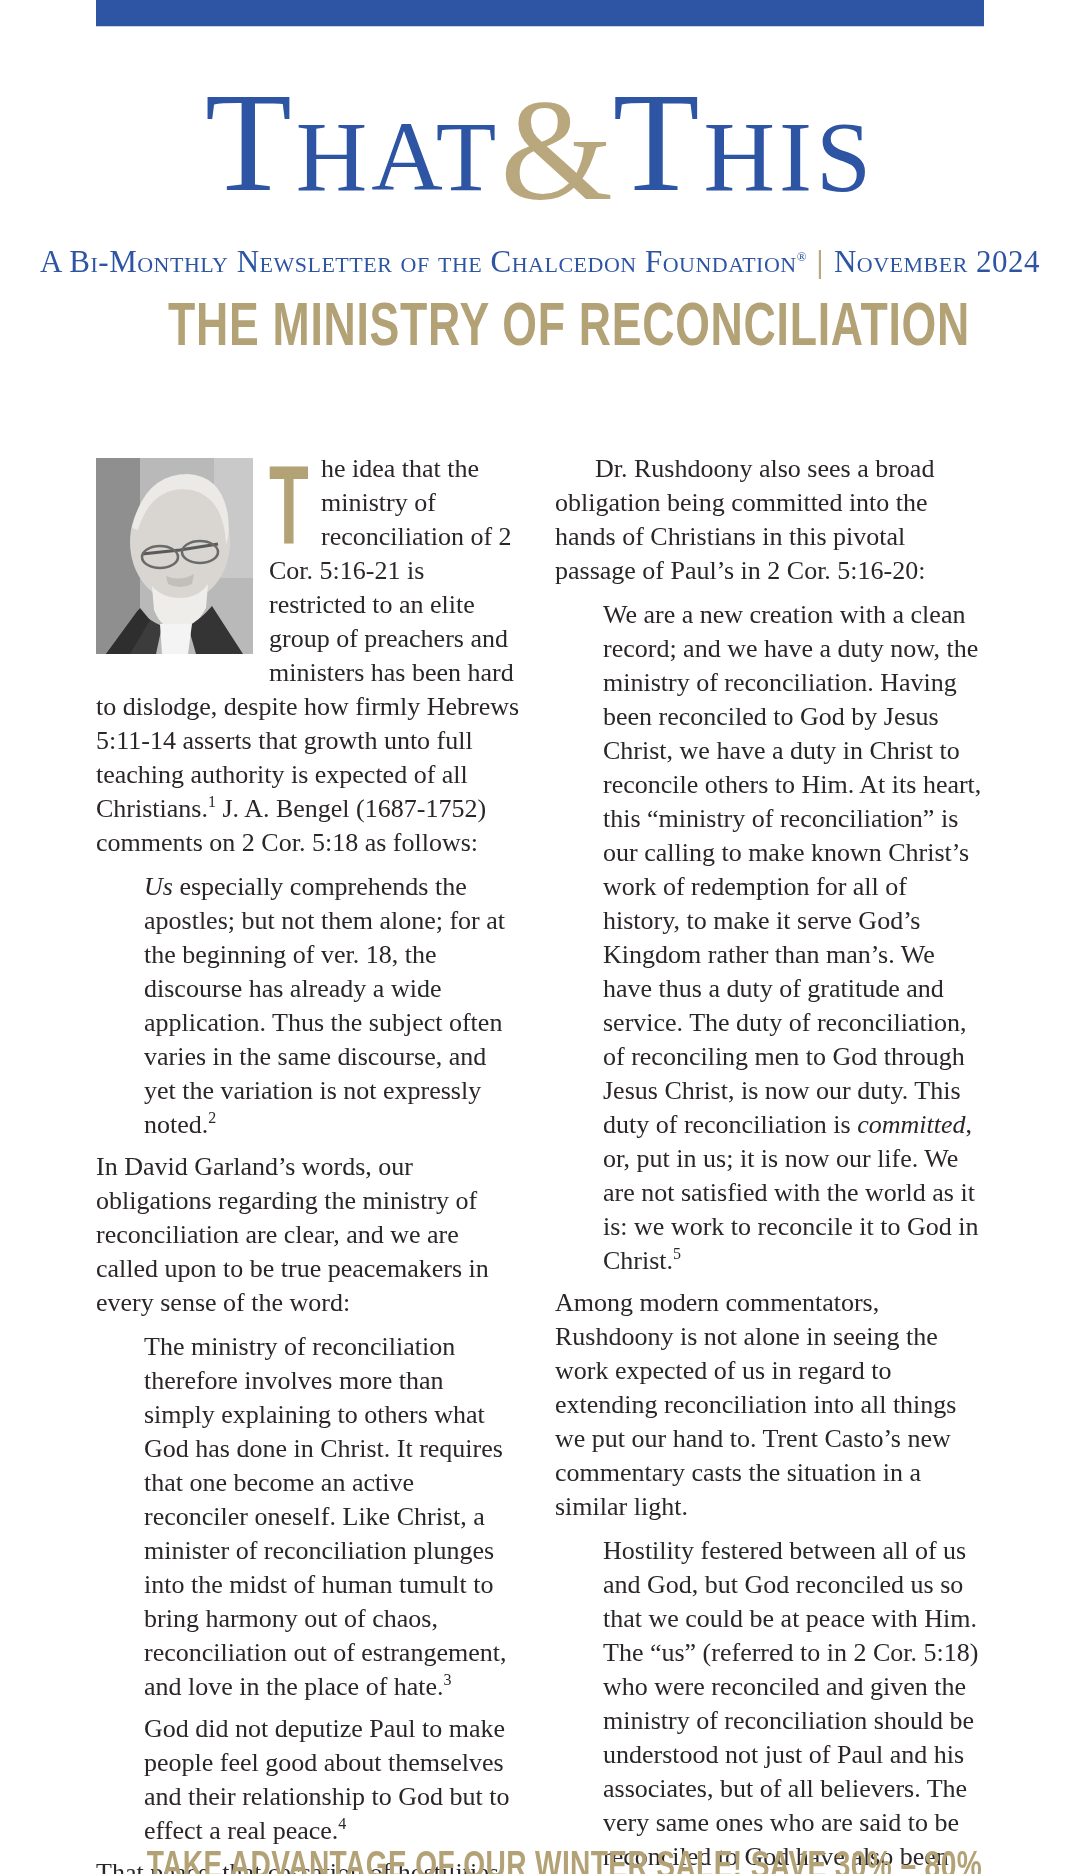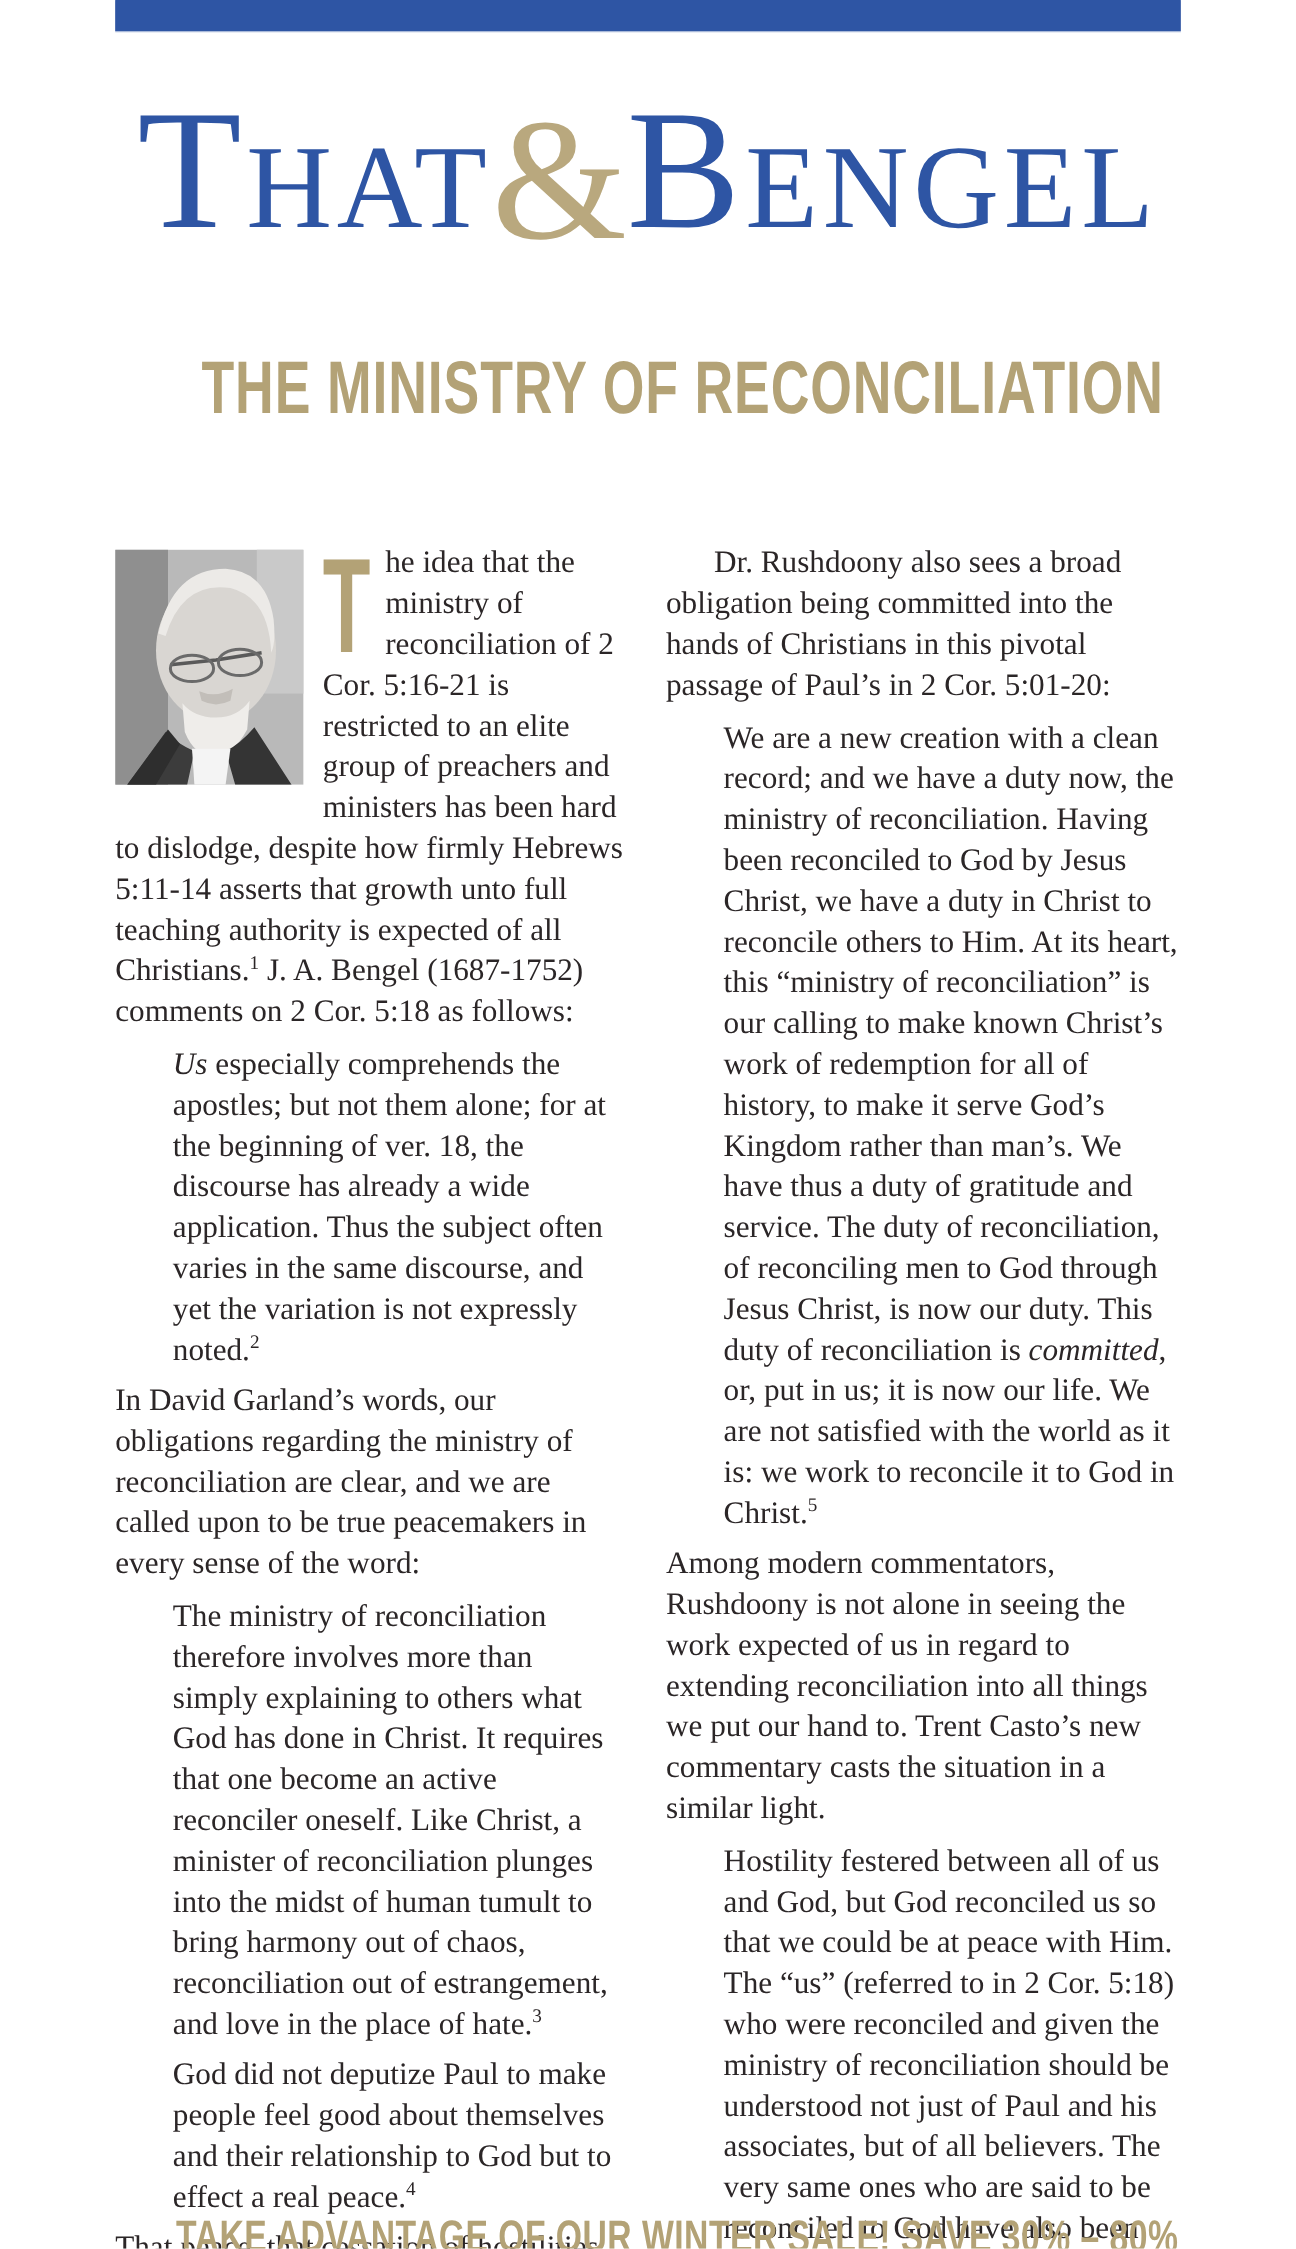--- a/index.html
+++ b/index.html
@@ -63,22 +63,23 @@
     letter-spacing:0.5px;color:#b3a276;white-space:nowrap;
   }
 </style>
 </head>
 <body>
 
 <div class="page">
 
   <div class="topbar"></div>
 
-  <div class="masthead"><span>That</span><span class="amp">&amp;</span><span>Bengel</span></div>
+  <div class="masthead"><span>That</span><span class="amp">&amp;</span><span>This</span></div>
 
+  <div class="subtitle"><span>A Bi-Monthly Newsletter of the Chalcedon Foundation</span><span class="reg">®</span><span class="sep">|</span><span>November 2024</span></div>
 
   <div class="art-title">
     <span class="cond">THE MINISTRY OF RECONCILIATION</span>
   </div>
 
 
   <div class="columns">
     <div class="col col-left">
       <svg class="author-photo" viewBox="0 0 157 196" xmlns="http://www.w3.org/2000/svg" aria-hidden="true">
         <rect width="157" height="196" fill="#b9b9b9"></rect>
@@ -97,21 +98,21 @@
         <path d="M10 196 L44 150 54 162 34 196 Z" fill="#2e2e2e"></path>
       </svg>
     <div class="para opening"><span class="dropcap">T</span><span>he idea that the ministry of reconciliation of 2 Cor. 5:16-21 is restricted to an elite group of preachers and ministers has been hard to dislodge, despite how firmly Hebrews 5:11-14 asserts that growth unto full teaching authority is expected of all Christians.</span><sup>1</sup><span> J. A. Bengel (1687-1752) comments on 2 Cor. 5:18 as follows:</span></div>
         <div class="para quote"><i>Us</i><span> especially comprehends the apostles; but not them alone; for at the beginning of ver. 18, the discourse has already a wide application. Thus the subject often varies in the same discourse, and yet the variation is not expressly noted.</span><sup>2</sup></div>
         <div class="para normal"><span>In David Garland’s words, our obligations regarding the ministry of reconciliation are clear, and we are called upon to be true peacemakers in every sense of the word:</span></div>
         <div class="para quote"><span>The ministry of reconciliation therefore involves more than simply explaining to others what God has done in Christ. It requires that one become an active reconciler oneself. Like Christ, a minister of reconciliation plunges into the midst of human tumult to bring harmony out of chaos, reconciliation out of estrangement, and love in the place of hate.</span><sup>3</sup></div>
         <div class="para quote"><span>God did not deputize Paul to make people feel good about themselves and their relationship to God but to effect a real peace.</span><sup>4</sup></div>
         <div class="para normal"><span>That peace, that cessation of hostilities, is between God and man </span></div>
       </div>
     <div class="col col-right">
-        <div class="para indent"><span>Dr. Rushdoony also sees a broad obligation being committed into the hands of Christians in this pivotal passage of Paul’s in 2 Cor. 5:01-20:</span></div>
+        <div class="para indent"><span>Dr. Rushdoony also sees a broad obligation being committed into the hands of Christians in this pivotal passage of Paul’s in 2 Cor. 5:16-20:</span></div>
         <div class="para quote"><span>We are a new creation with a clean record; and we have a duty now, the ministry of reconciliation. Having been reconciled to God by Jesus Christ, we have a duty in Christ to reconcile others to Him. At its heart, this “ministry of reconciliation” is our calling to make known Christ’s work of redemption for all of history, to make it serve God’s Kingdom rather than man’s. We have thus a duty of gratitude and service. The duty of reconciliation, of reconciling men to God through Jesus Christ, is now our duty. This duty of reconciliation is </span><i>committed</i><span>, or, put in us; it is now our life. We are not satisfied with the world as it is: we work to reconcile it to God in Christ.</span><sup>5</sup></div>
         <div class="para normal"><span>Among modern commentators, Rushdoony is not alone in seeing the work expected of us in regard to extending reconciliation into all things we put our hand to. Trent Casto’s new commentary casts the situation in a similar light.</span></div>
         <div class="para quote"><span>Hostility festered between all of us and God, but God reconciled us so that we could be at peace with Him. The “us” (referred to in 2 Cor. 5:18) who were reconciled and given the ministry of reconciliation should be understood not just of Paul and his associates, but of all believers. The very same ones who are said to be reconciled to God have also been given the ministry and message of reconciliation.</span></div>
       </div>
   </div>
 
   <div class="banner">
     <span class="cond">TAKE ADVANTAGE OF OUR WINTER SALE! SAVE 30% – 80%</span>
   </div>
 

